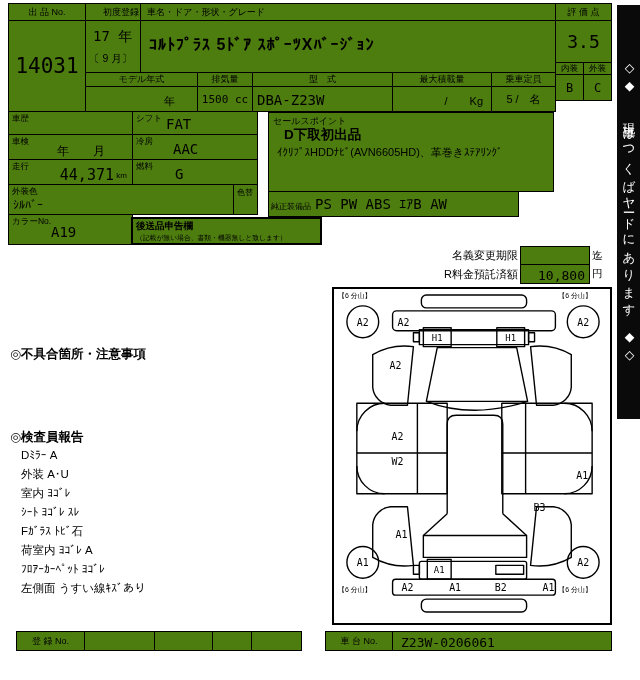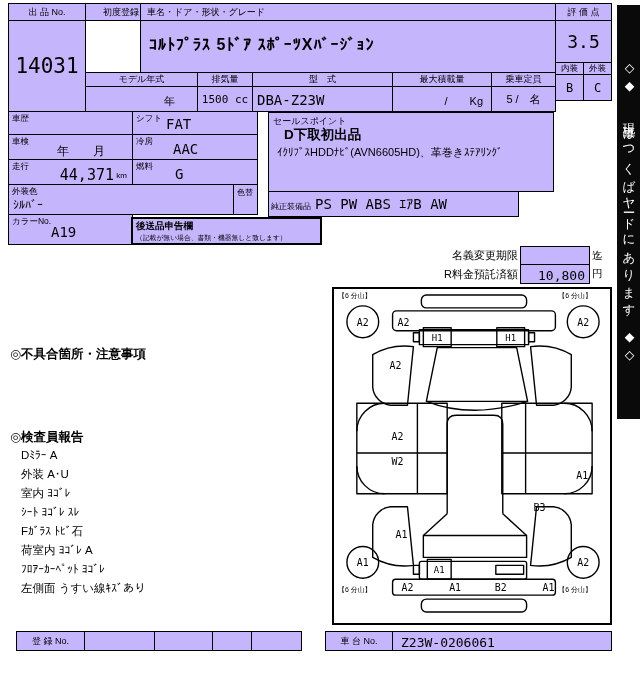--- a/index.html
+++ b/index.html
@@ -1,18 +1,18 @@
 <!DOCTYPE html>
 <html><head>
 <meta charset="utf-8">
 <style>
   html,body{margin:0;padding:0;background:#fff;}
   .sheet{position:relative;width:640px;height:680px;background:#fff;color:#000;
          font-family:"Liberation Sans","DejaVu Sans",sans-serif;overflow:hidden;}
-  .cell{position:absolute;box-sizing:border-box;border:1px solid #000;background:#c4b5fd;}
+  .cell{position:absolute;box-sizing:border-box;border:1px solid #000;background:#4d7c0f;}
   .abs{position:absolute;}
   .flx{display:flex;align-items:center;justify-content:center;}
   .lbl{font-size:9px;white-space:nowrap;}
   .mono{font-family:"DejaVu Sans Mono",monospace;}
   .inlbl{position:absolute;top:1px;left:3px;font-size:8.5px;white-space:nowrap;}
   .note-h{position:absolute;font-size:12.5px;font-weight:600;white-space:nowrap;}
   .insp-item{line-height:19px;font-size:11.5px;white-space:nowrap;}
   .dg-t{font-size:10px;font-family:"DejaVu Sans Mono",monospace;}
   .dg-t9{font-size:9px;font-family:"DejaVu Sans Mono",monospace;}
   .dg-s{font-size:7px;font-family:"Liberation Sans","DejaVu Sans",sans-serif;}
@@ -20,20 +20,24 @@
 </style>
 </head>
 <body>
 
 <div class="sheet">
 
   <div class="cell flx lbl" style="left:8px;top:3px;width:78px;height:18px">出 品 No.</div>
   <div class="cell flx mono" style="left:8px;top:20px;width:78px;height:92px;font-size:21px">14031</div>
 
   <div class="cell flx lbl" style="left:85px;top:3px;width:72px;height:18px">初度登録</div>
+  <div class="cell" style="left:85px;top:20px;width:56px;height:53px">
+    <span class="abs mono" style="left:7px;top:7px;font-size:14px">17 年</span>
+    <span class="abs" style="left:3px;top:31px;font-size:10.5px">〔 9 月〕</span>
+  </div>
 
   <div class="cell lbl" style="left:140px;top:3px;width:416px;height:18px;display:flex;align-items:center;padding-left:6px">車名・ドア・形状・グレード</div>
   <div class="cell" style="left:140px;top:20px;width:416px;height:53px">
     <span class="abs" style="left:8px;top:15px;font-size:16px;font-weight:bold;letter-spacing:1px;white-space:nowrap">ｺﾙﾄﾌﾟﾗｽ 5ﾄﾞｱ  ｽﾎﾟｰﾂXﾊﾞｰｼﾞｮﾝ</span>
   </div>
 
   <div class="cell flx lbl" style="left:555px;top:3px;width:57px;height:18px">評 価 点</div>
   <div class="cell flx mono" style="left:555px;top:20px;width:57px;height:43px;font-size:18px">3.5</div>
   <div class="cell flx" style="left:555px;top:62px;width:29px;height:13px;font-size:8.5px">内装</div>
   <div class="cell flx" style="left:583px;top:62px;width:29px;height:13px;font-size:8.5px">外装</div>

